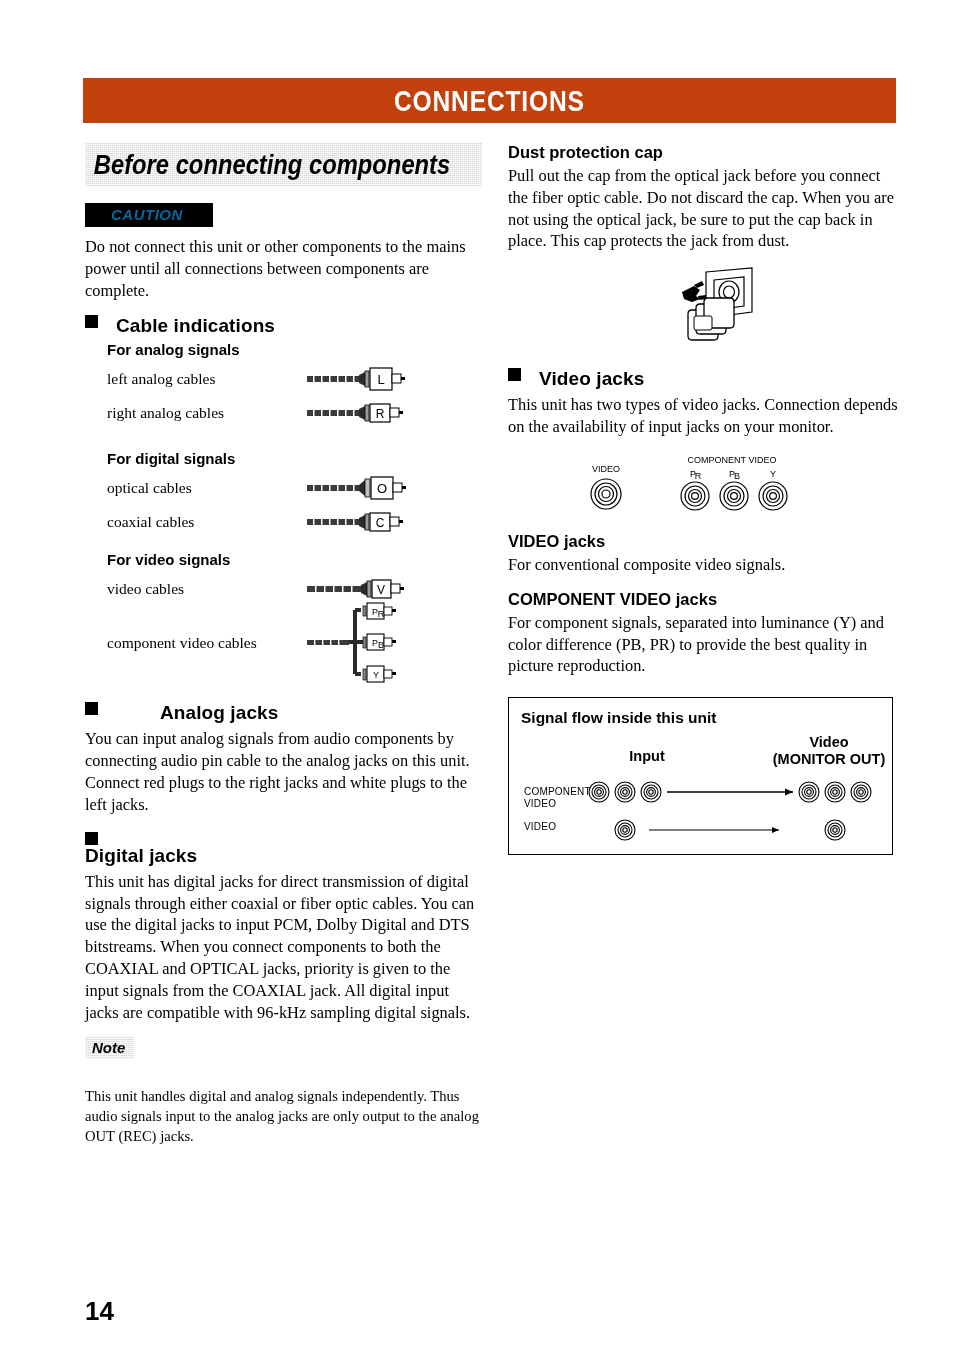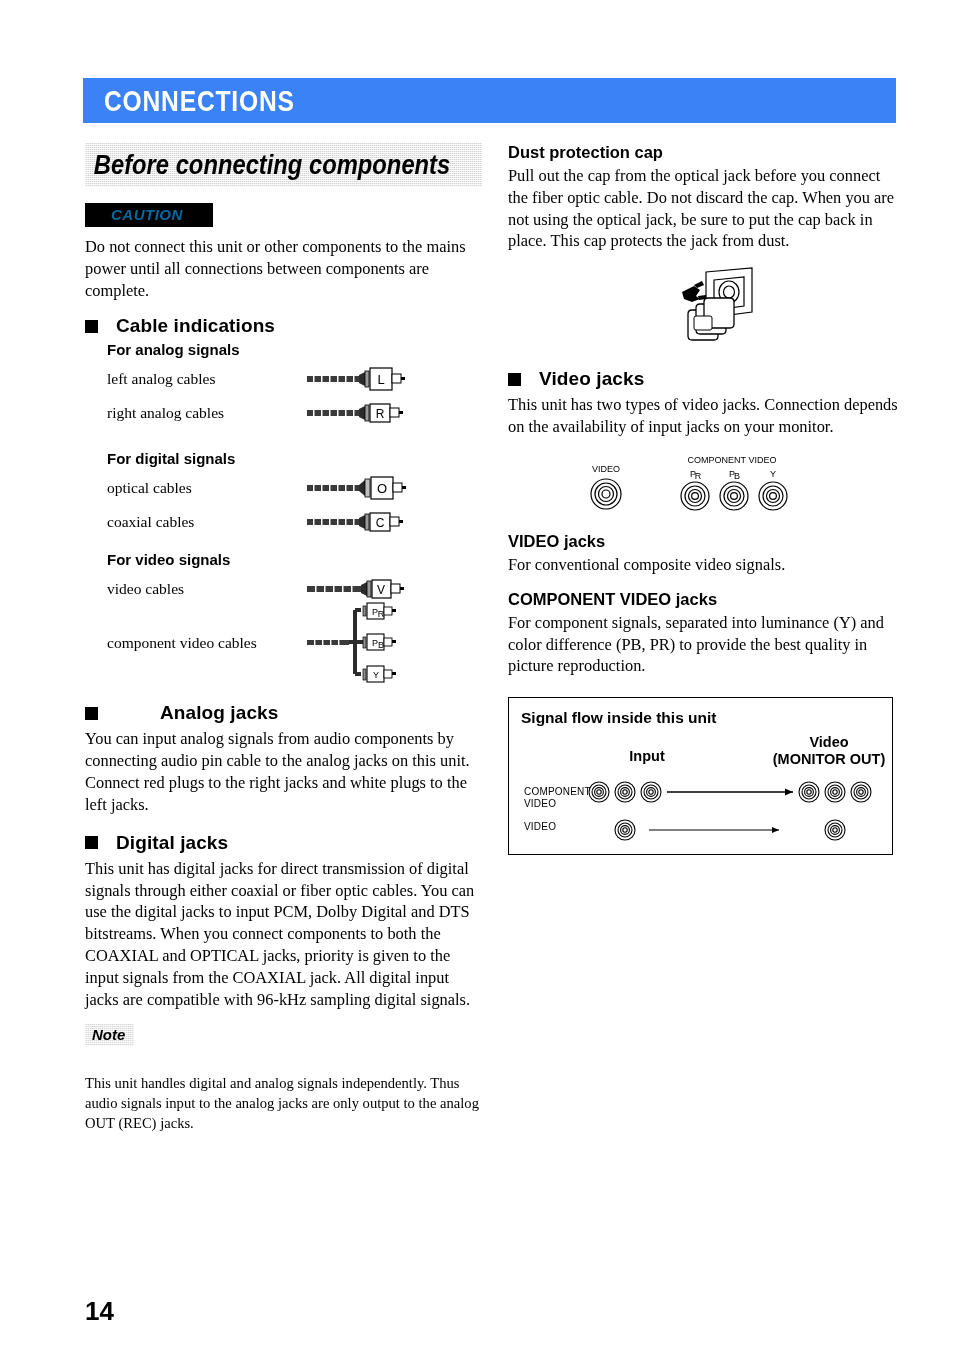--- a/index.html
+++ b/index.html
@@ -21,25 +21,25 @@
     box-sizing: border-box;
   }
 
   
   .banner {
     position: absolute;
     left: 83px;
     top: 78px;
     width: 813px;
     height: 45px;
-    background: #3b82f6;
+    background: #c2410c;
     color: #ffffff;
     display: flex;
     align-items: center;
-    justify-content: flex-start;
+    justify-content: center;
   }
   .banner-title {
     font-family: "Liberation Sans", sans-serif;
     font-weight: bold;
     font-size: 30px;
     letter-spacing: 1px;
     transform: scaleX(0.82);
     transform-origin: center;
     white-space: nowrap;
   }
@@ -123,21 +123,21 @@
   }
   p.body.small {
     font-size: 14.6px;
     line-height: 1.36;
   }
   p.tight { margin-bottom: 6px; }
 
   
   .h-bullet {
     display: flex;
-    align-items: center;
+    align-items: flex-start;
     margin: 0 0 4px 0;
   }
   .h-bullet .sq {
     width: 13px;
     height: 13px;
     background: #000;
     margin-right: 18px;
     flex: 0 0 auto;
   }
   .h-bullet .txt {
@@ -432,21 +432,21 @@
     </div>
 
     
     <div class="h-bullet" style="margin-top:22px;gap:44px;">
       <span class="sq"></span>
       <span class="txt">Analog jacks</span>
     </div>
     <p class="body">You can input analog signals from audio components by connecting audio pin cable to the analog jacks on this unit. Connect red plugs to the right jacks and white plugs to the left jacks.</p>
 
     
-    <div class="h-bullet" style="margin-top:16px;">
+    <div class="h-bullet" style="margin-top:16px;flex-direction:column;">
       <span class="sq"></span>
       <span class="txt">Digital jacks</span>
     </div>
     <p class="body">This unit has digital jacks for direct transmission of digital signals through either coaxial or fiber optic cables. You can use the digital jacks to input PCM, Dolby Digital and DTS bitstreams. When you connect components to both the COAXIAL and OPTICAL jacks, priority is given to the input signals from the COAXIAL jack. All digital input jacks are compatible with 96-kHz sampling digital signals.</p>
 
     
     <div class="note-badge">Note</div>
     <p class="body small">This unit handles digital and analog signals independently. Thus audio signals input to the analog jacks are only output to the analog OUT (REC) jacks.</p>
 
   </div>

